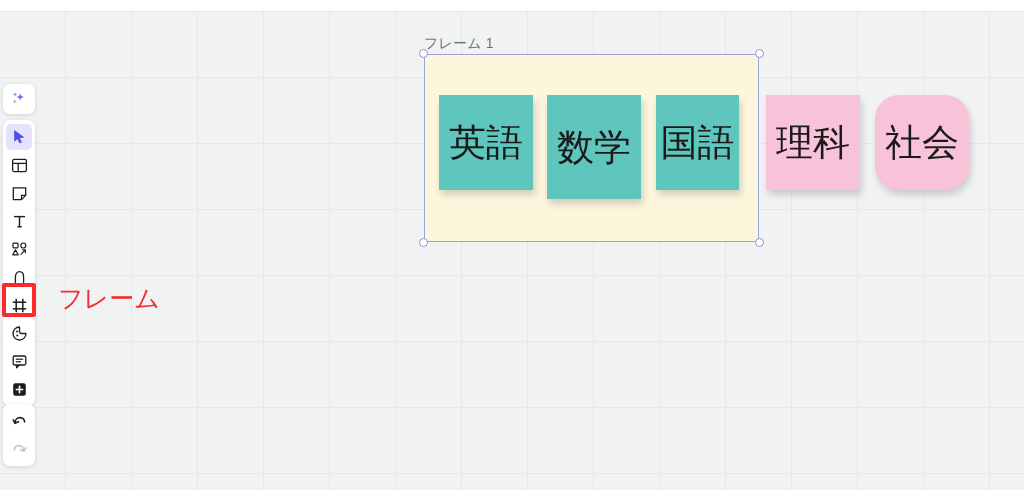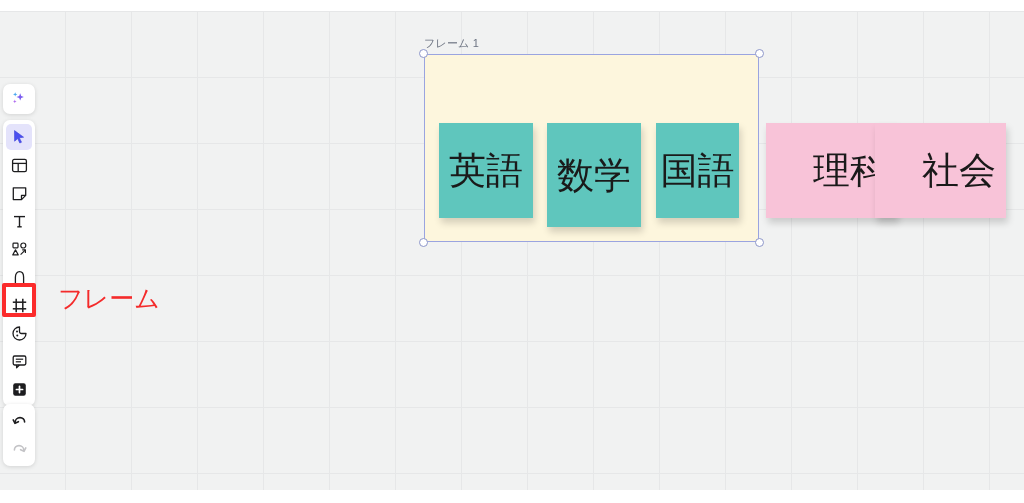--- a/index.html
+++ b/index.html
@@ -42,21 +42,21 @@
     position: absolute;
     left: 424px;
     top: 43px;
     width: 335px;
     height: 188px;
   }
   #frame-label {
     position: absolute;
     left: 0px;
     top: -18px;
-    font-size: 11px;
+    font-size: 14px;
     line-height: 14px;
     color: #6b7280;
     white-space: nowrap;
     letter-spacing: 0.2px;
     text-align: right;
   }
   #frame-body {
     position: absolute;
     left: 0;
     top: 0;
@@ -81,31 +81,30 @@
   .handle.br { left: 331px; top: 184px; }
 
   
   .note {
     position: absolute;
     display: flex;
     align-items: center;
     justify-content: center;
     box-shadow: 2px 5px 7px rgba(0,0,0,0.16);
     font-family: "DejaVu Sans", "Liberation Sans", sans-serif;
-    margin-top: 28px;
   }
   .note span {
     font-size: 37px;
     line-height: 1;
     color: #1a1a1a;
     font-weight: 400;
     letter-spacing: 0px;
   }
   .note.teal { background: #5fc6bd; }
-  .note.pink { background: #f8c3d8; padding-left: 37px; }
+  .note.pink { background: #f8c3d8; }
 
   
   .tool-panel {
     position: absolute;
     left: 3px;
     background: #ffffff;
     border-radius: 7px;
     box-shadow: 0 1px 4px rgba(0,0,0,0.13);
     width: 32px;
     display: flex;
@@ -176,21 +175,21 @@
         </div>
         <div class="note teal" style="left: 547px; top: 84px; width: 94px; height: 104px; background: rgb(95, 198, 189);">
           <span>数学</span>
         </div>
         <div class="note teal" style="left: 656px; top: 84px; width: 83px; height: 95px; background: rgb(95, 198, 189);">
           <span>国語</span>
         </div>
         <div class="note pink" style="left: 766px; top: 84px; width: 94px; height: 95px; background: rgb(248, 195, 216);">
           <span>理科</span>
         </div>
-        <div class="note pink" style="left: 875px; top: 84px; width: 94px; height: 95px; background: rgb(248, 195, 216);">
+        <div class="note pink" style="left: 875px; top: 84px; width: 94px; height: 95px; background: rgb(248, 195, 216); border-radius: 24px;">
           <span>社会</span>
         </div>
       </div>
   </div>
 
   <div class="tool-panel" id="panel-ai">
     <div class="tool">
       <svg width="18" height="18" viewBox="0 0 18 18">
         <path d="M10.2 3.2 L11.2 5.9 L13.9 6.9 L11.2 7.9 L10.2 10.6 L9.2 7.9 L6.5 6.9 L9.2 5.9 Z" fill="#7b5cf0"></path>
         <path d="M5.2 2.2 L5.8 3.8 L7.4 4.4 L5.8 5.0 L5.2 6.6 L4.6 5.0 L3.0 4.4 L4.6 3.8 Z" fill="#4aa8f0"></path>

